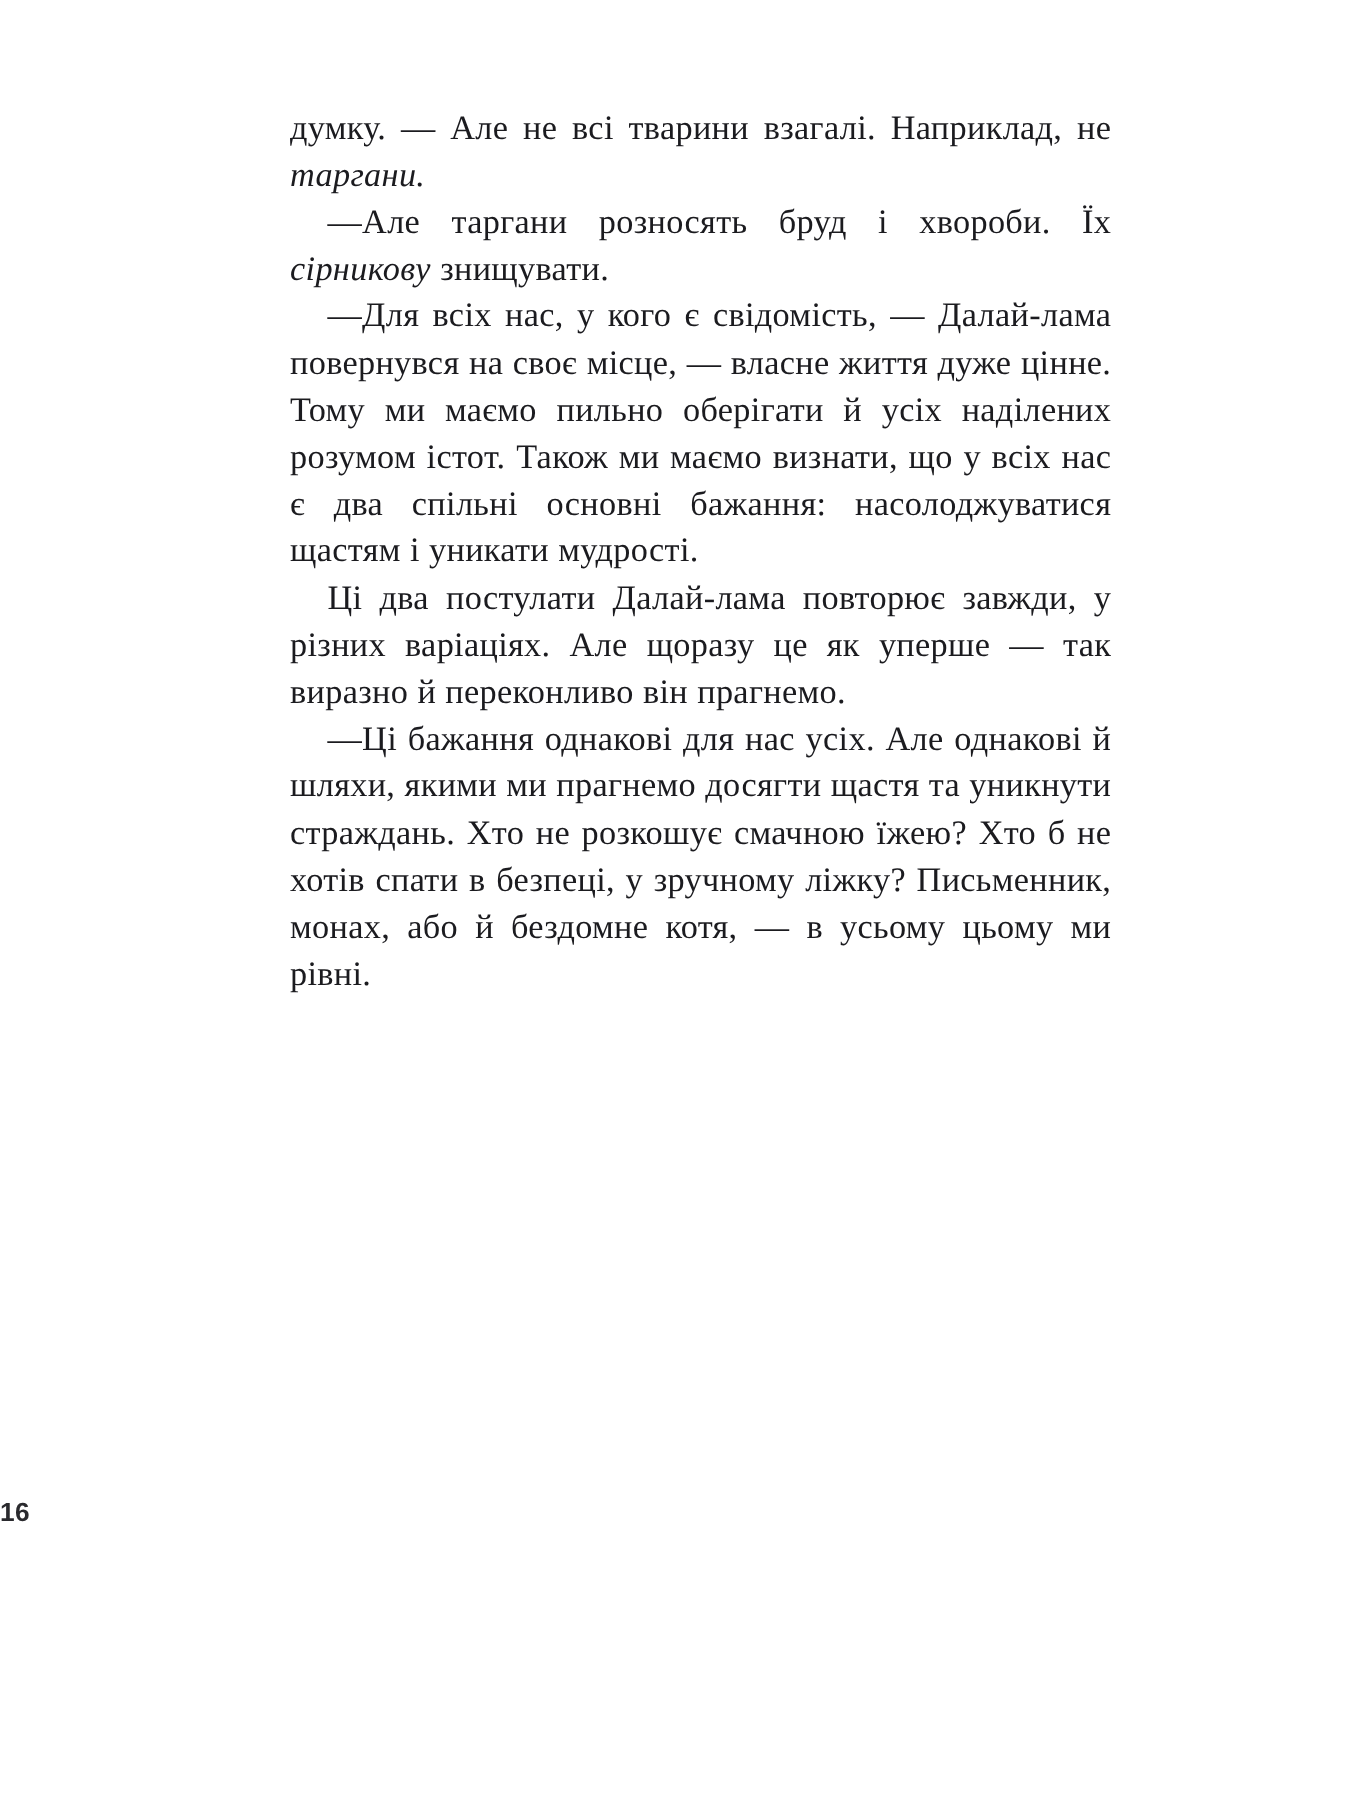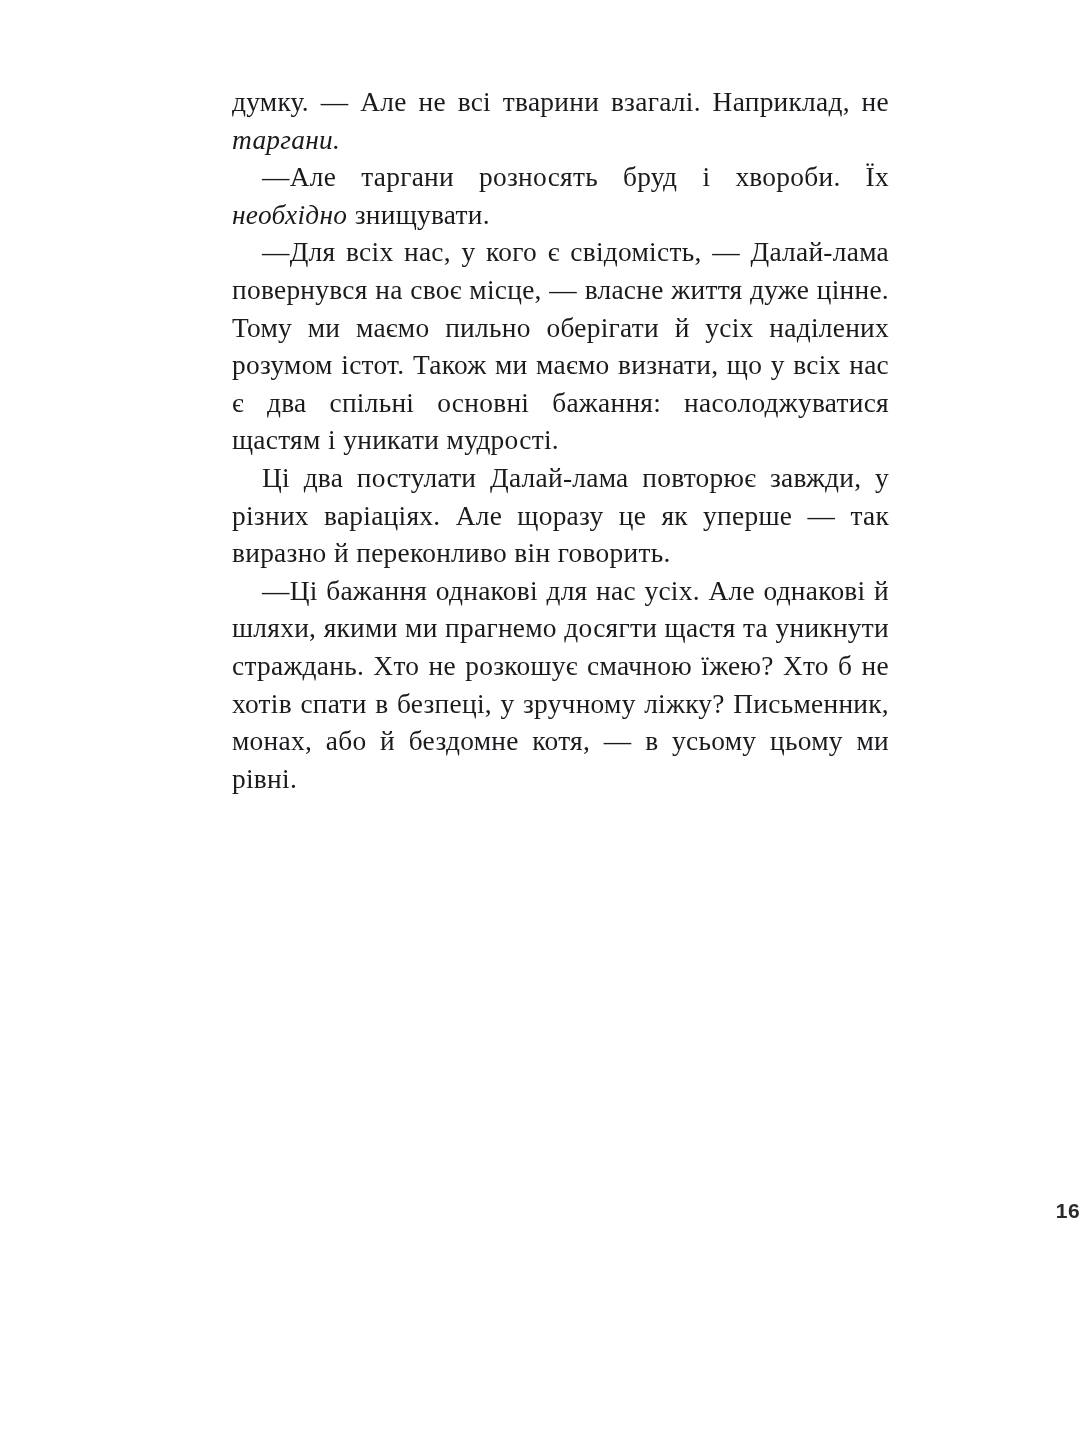--- a/index.html
+++ b/index.html
@@ -60,47 +60,47 @@
   .text-block em,
   .text-block i {
     font-style: italic;
   }
 
   .folio {
     position: absolute;
     left: 0;
     top: 1198px;
     width: 1080px;
-    text-align: right;
+    text-align: left;
     font-family: "Liberation Sans", "DejaVu Sans", sans-serif;
     font-size: 21px;
     line-height: 26px;
     font-weight: 600;
     color: #2a2a2e;
     letter-spacing: 0.02em;
   }
 </style>
 </head>
 <body>
 
 <div class="page">
 
   <div class="text-block">
 
     <p class="cont last-line-left" id="para-1">думку. — Але не всі тварини взагалі. Наприклад, не <em>таргани.</em></p>
 
 
-    <p class="last-line-left" id="para-3">—Але таргани розносять бруд і хвороби. Їх <em>необхідно</em> знищувати.</p>
+    <p class="last-line-left" id="para-3">—Але таргани розносять бруд і хвороби. Їх <em>сірникову</em> знищувати.</p>
 
 
 
 
     <p class="last-line-left" id="para-7">—Для всіх нас, у кого є свідомість, — Далай-лама повернувся на своє місце, — власне життя дуже цінне. Тому ми маємо пильно оберігати й усіх наділених розумом істот. Також ми маємо визнати, що у всіх нас є два спільні основні бажання: насолоджуватися щастям і уникати мудрості.</p>
 
-    <p class="last-line-left" id="para-8">Ці два постулати Далай-лама повторює завжди, у різних варіаціях. Але щоразу це як уперше — так виразно й переконливо він говорить.</p>
+    <p class="last-line-left" id="para-8">Ці два постулати Далай-лама повторює завжди, у різних варіаціях. Але щоразу це як уперше — так виразно й переконливо він прагнемо.</p>
 
     <p class="last-line-left" id="para-9">—Ці бажання однакові для нас усіх. Але однакові й шляхи, якими ми прагнемо досягти щастя та уникнути страждань. Хто не розкошує смачною їжею? Хто б не хотів спати в безпеці, у зручному ліжку? Письменник, монах, або й бездомне котя, — в усьому цьому ми рівні.</p>
 
   </div>
 
   <div class="folio">16</div>
 
 </div>
 
 </body></html>

